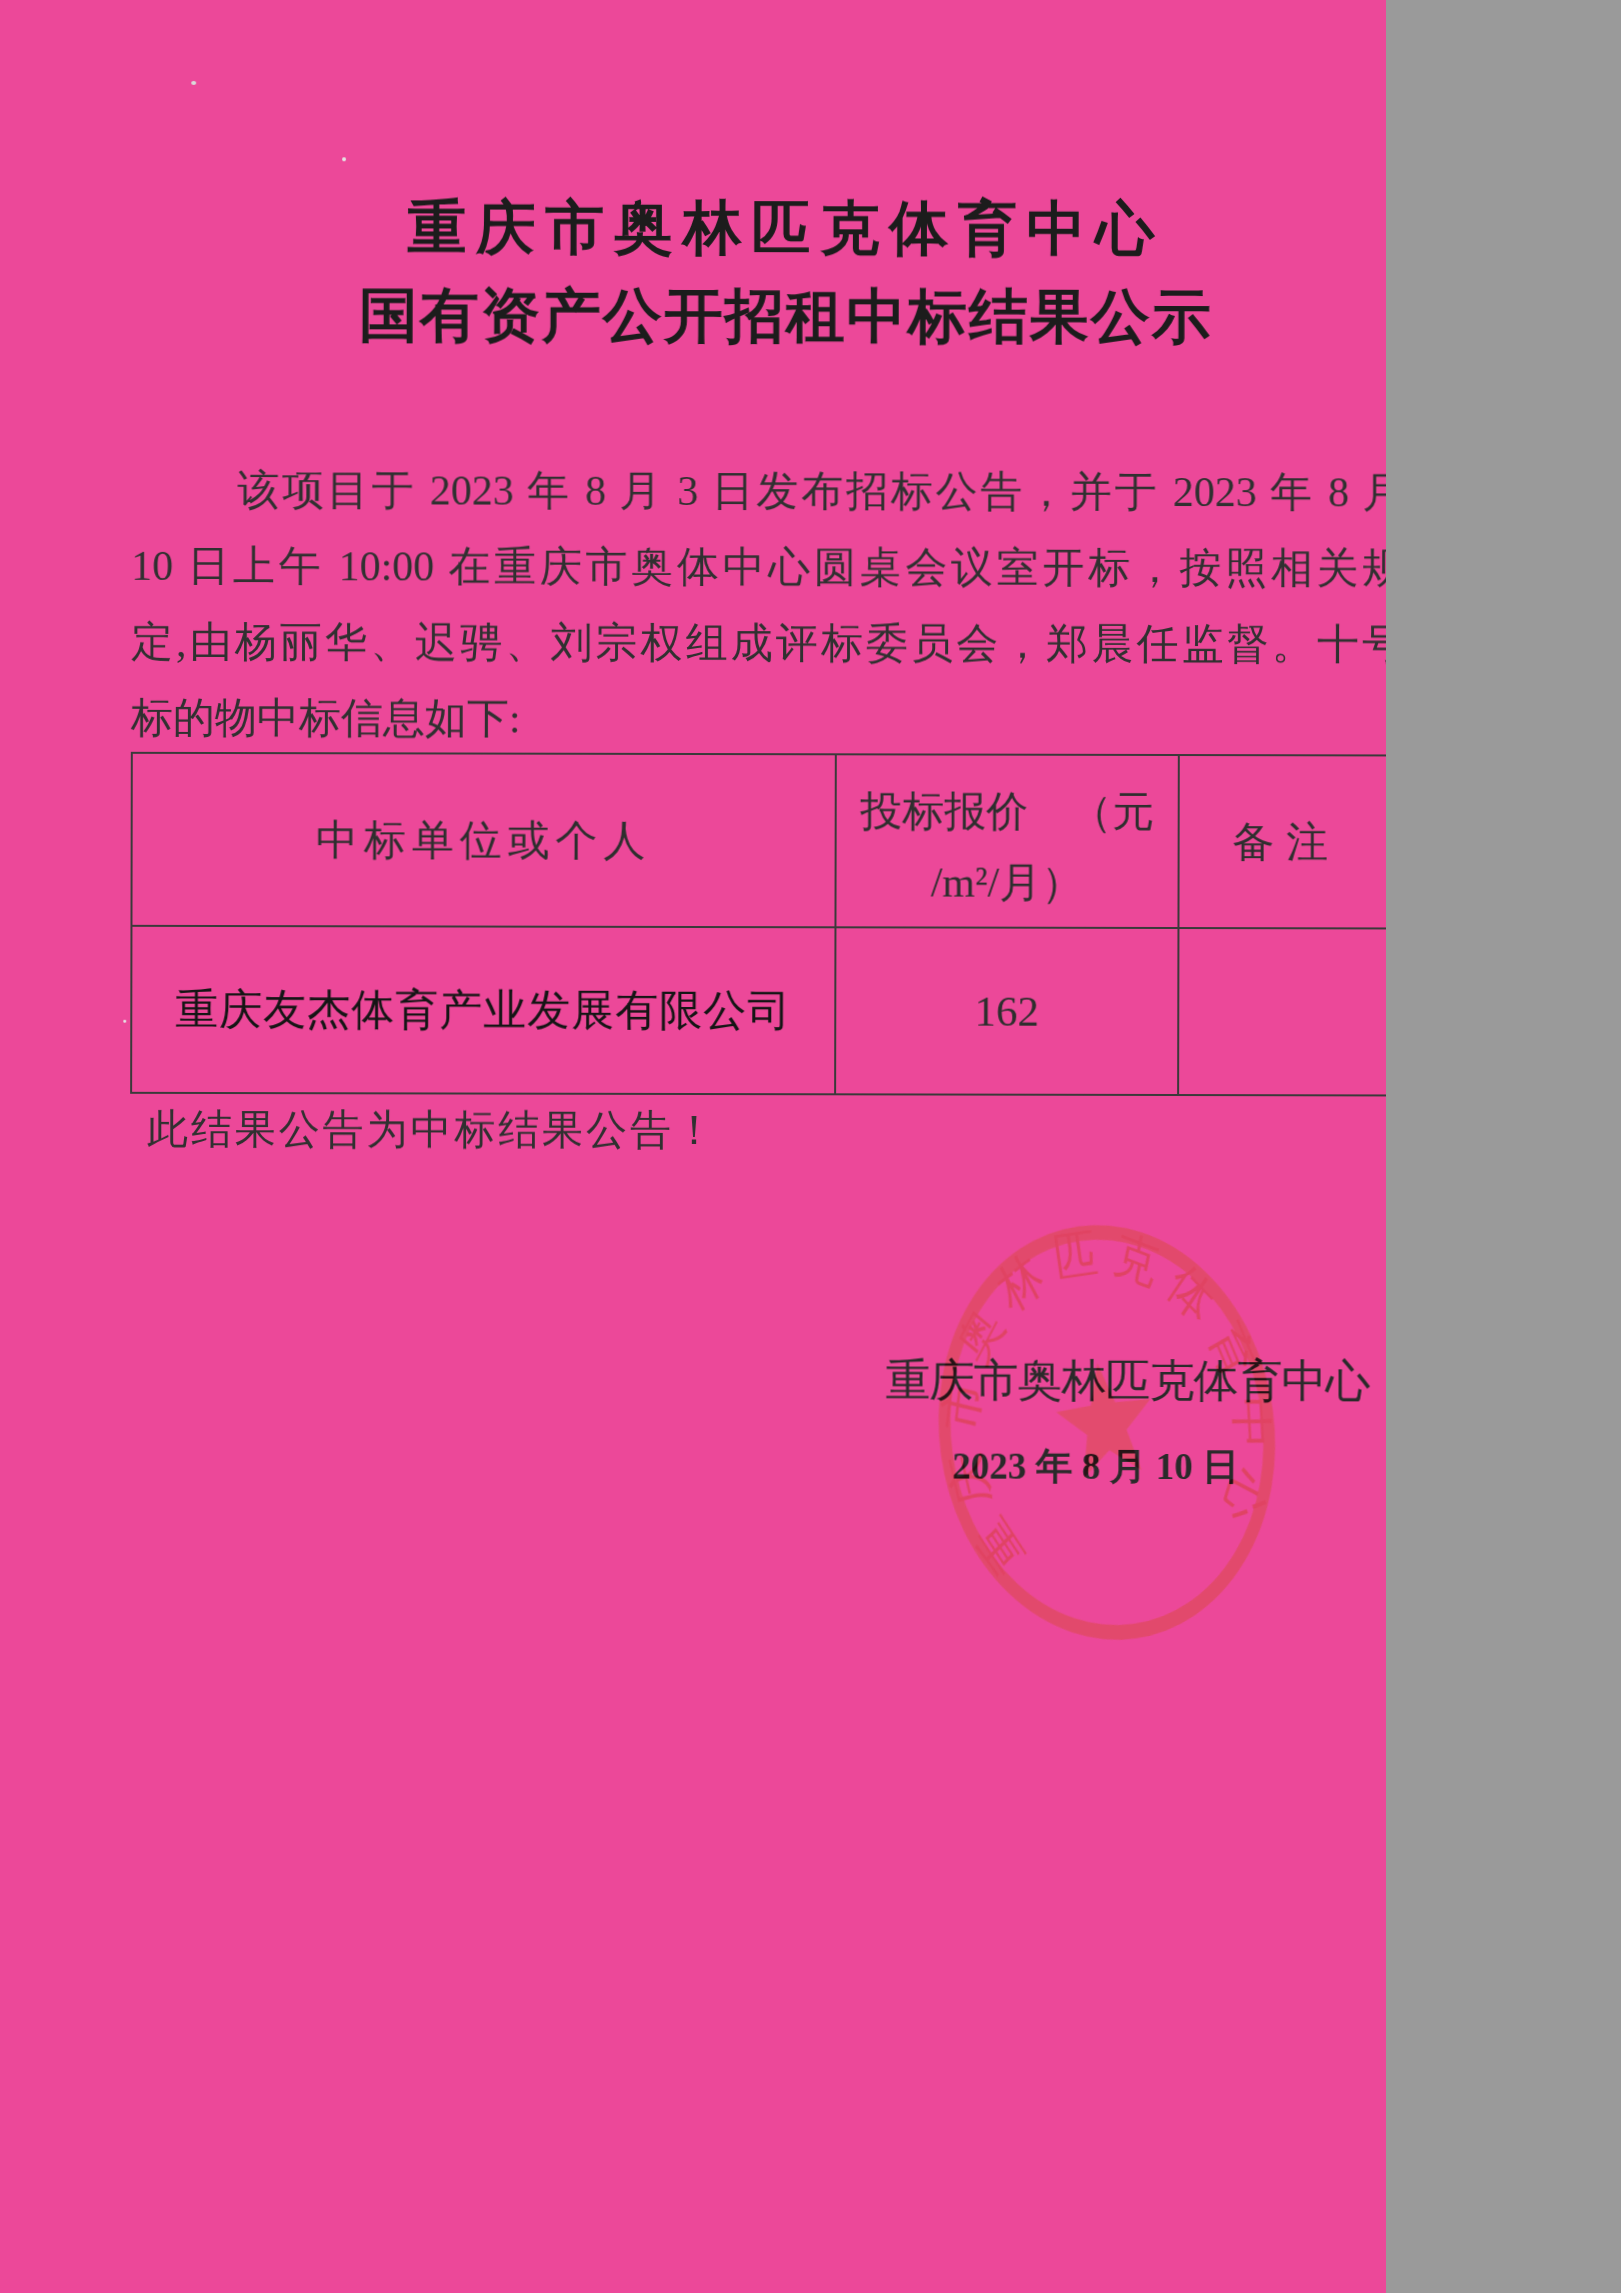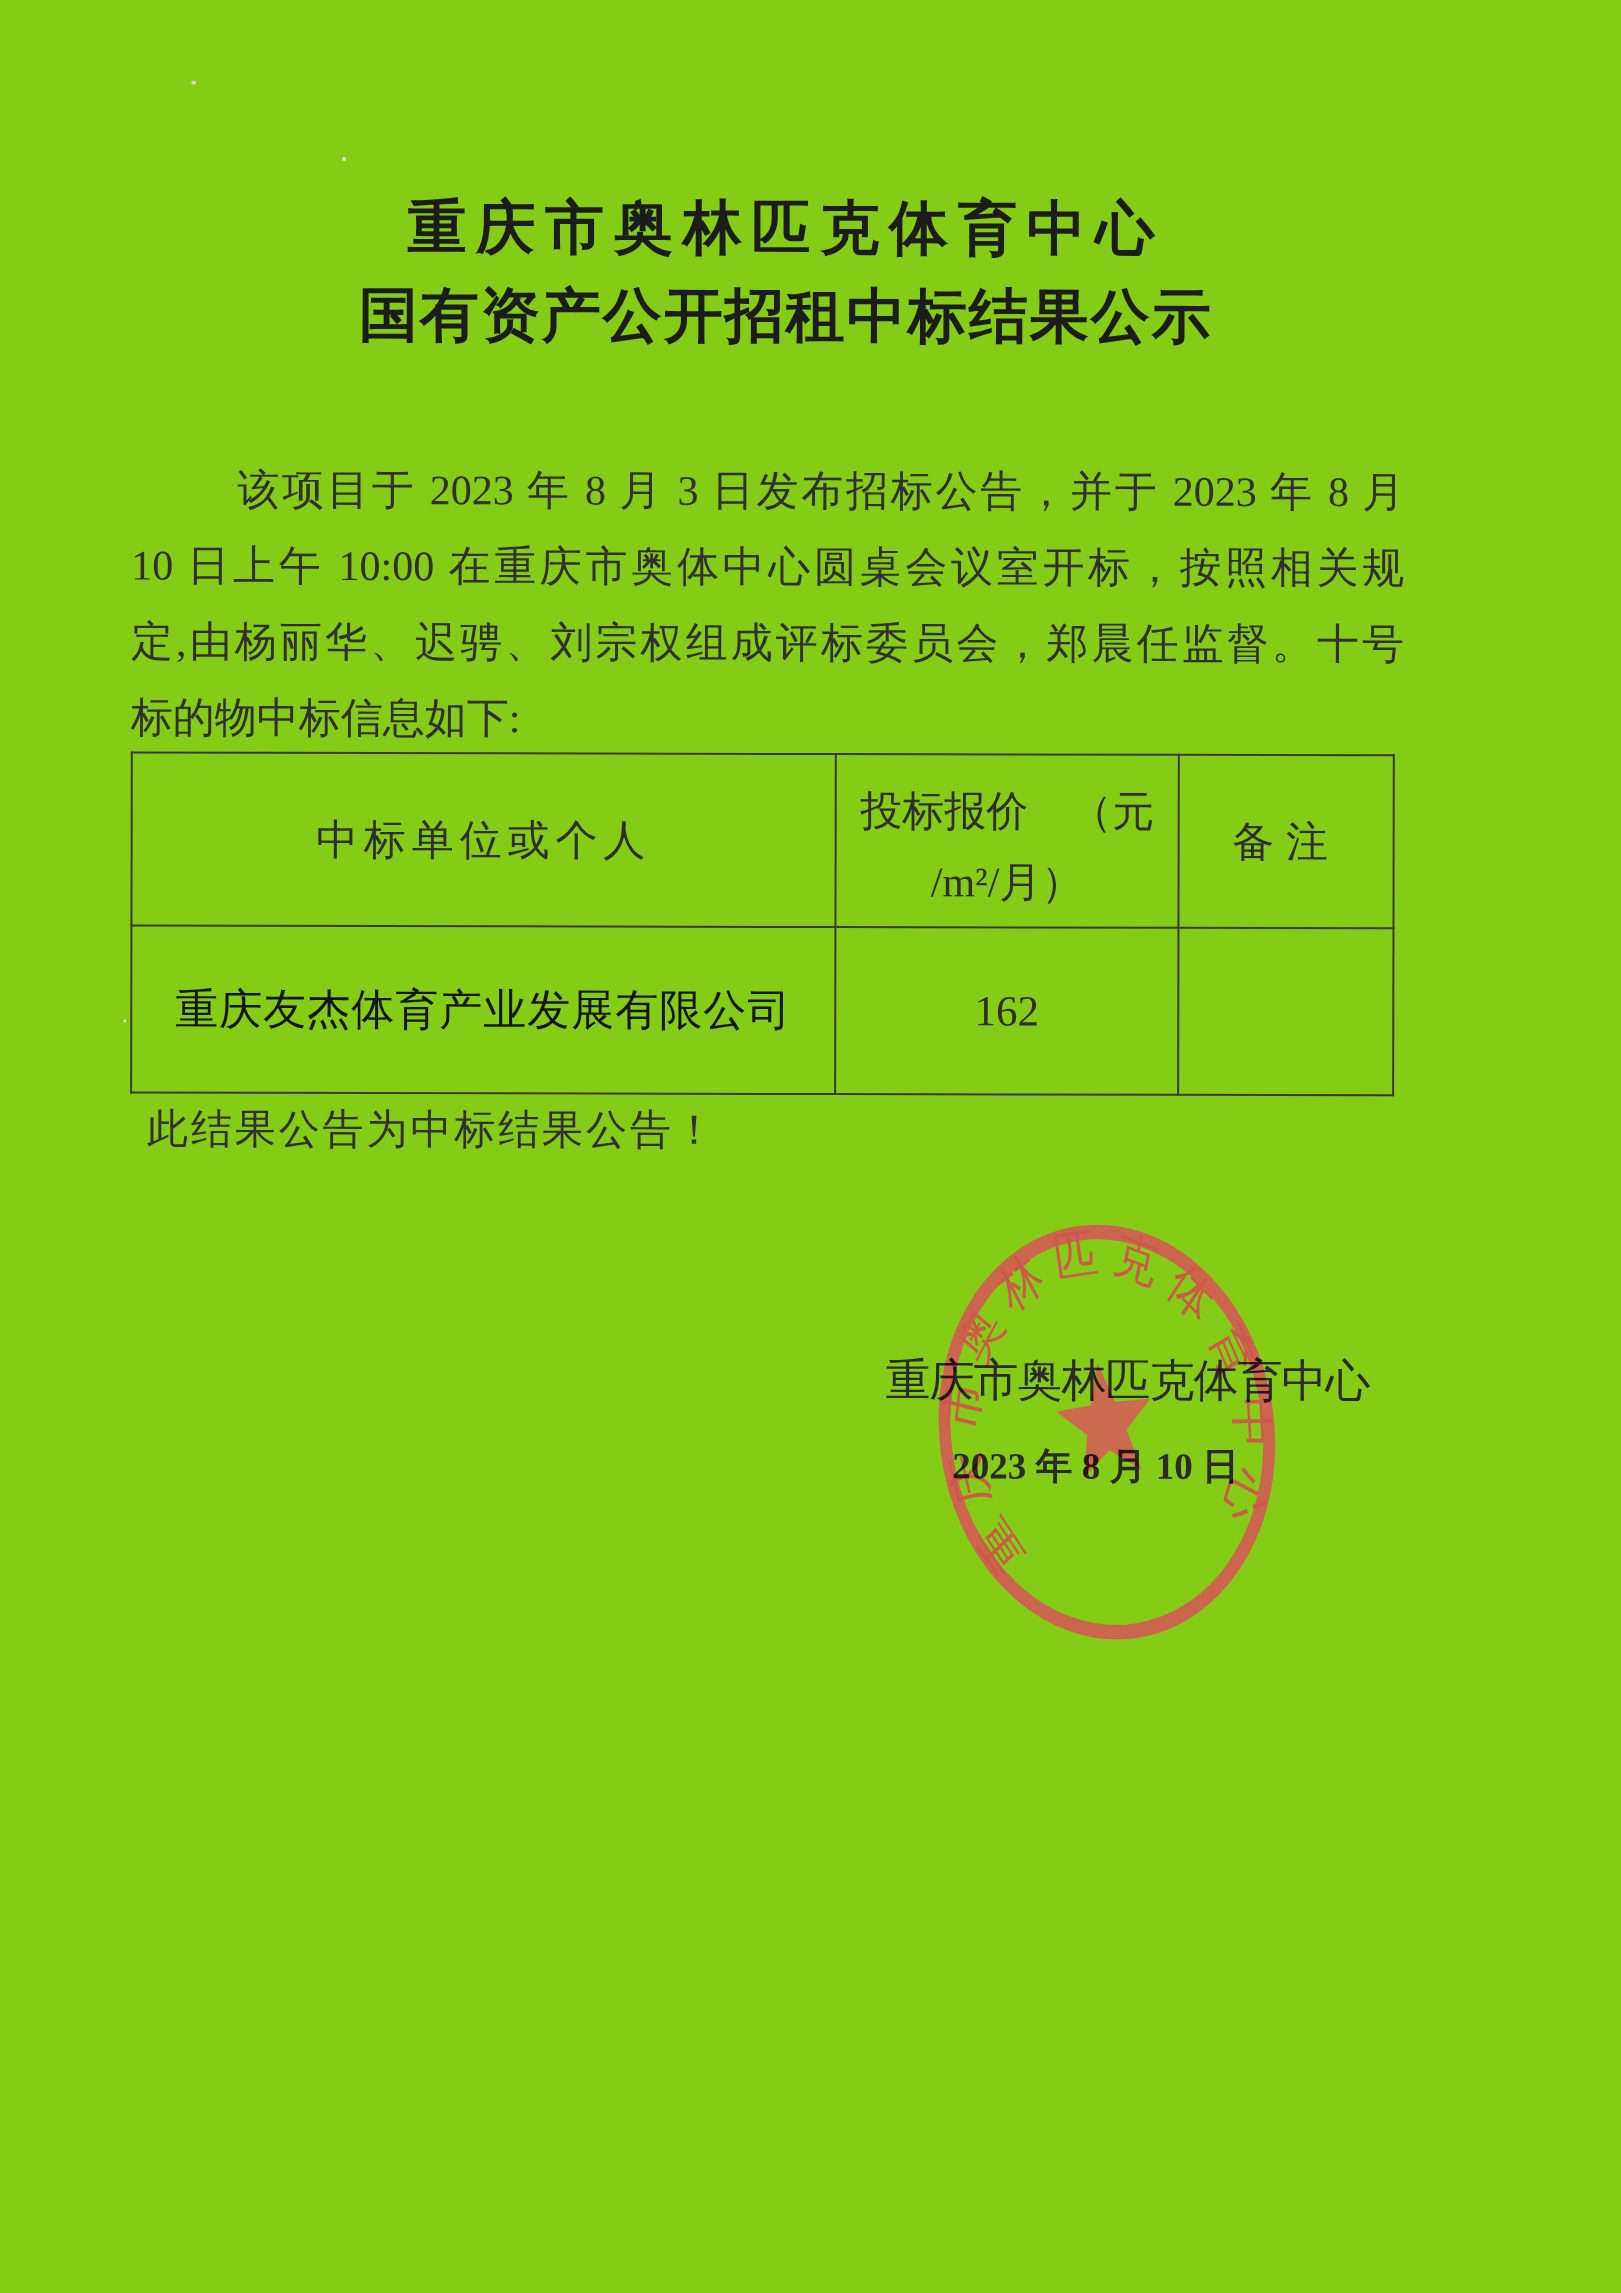--- a/index.html
+++ b/index.html
@@ -1,19 +1,19 @@
 <!DOCTYPE html>
 <html><head>
 <meta charset="utf-8">
 <style>
   html,body{margin:0;padding:0;background:#9a9a9a;}
   .page{
     position:relative;
-    width:1621px;height:2294px;
-    background:#84cc16;
+    width:1386px;height:2294px;
+    background:#ec4899;
     overflow:hidden;
     font-family:"Liberation Serif","DejaVu Serif",serif;
     color:#2b2b2b;
   }
   .sheet{position:absolute;inset:0;transform:rotate(0.12deg);}
   .doc-title{
     position:absolute;left:0;width:1568px;
     text-align:center;font-weight:700;color:#1c1c1c;
     font-size:59px;line-height:69px;margin:0;
   }

